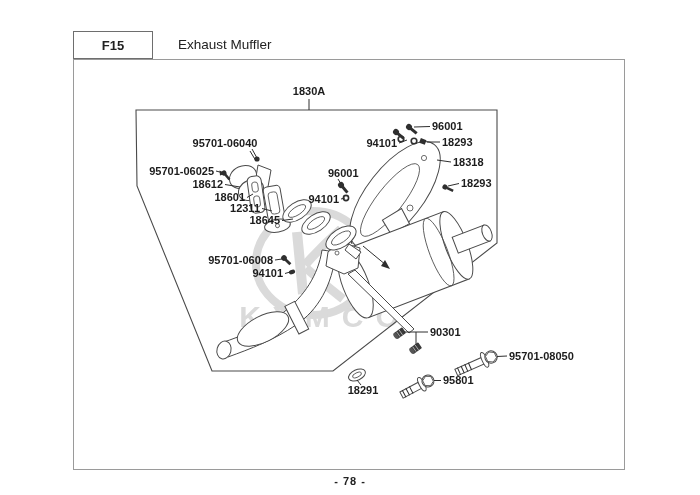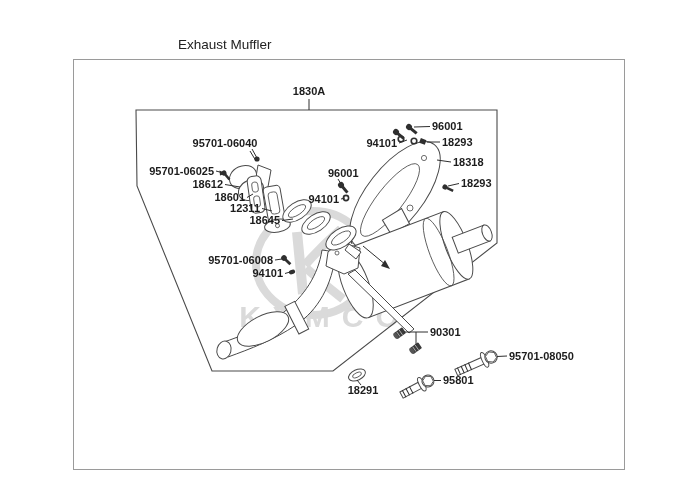--- a/index.html
+++ b/index.html
@@ -22,20 +22,23 @@
   .dark{fill:#2f2f2f;stroke:none;}
   .wm{stroke:#dadada;fill:none;}
   .wm-text{font-family:"Liberation Sans",sans-serif;font-weight:bold;font-size:30px;
            letter-spacing:12px;fill:#dadada;}
 </style>
 </head>
 <body>
 
 <div id="page">
 
+  <div id="code-box">
+    <span>F15</span>
+  </div>
   <div id="doc-title">Exhaust Muffler</div>
   <div id="main-box"></div>
 
   <svg width="700" height="495" viewBox="0 0 700 495">
 
     <g>
       <ellipse class="wm" cx="313" cy="263" rx="57" ry="52" stroke-width="8"></ellipse>
       <path class="wm" d="M297,232 L303,294" stroke-width="10"></path>
       <path class="wm" d="M341,229 C323,245 312,257 305,265" stroke-width="9"></path>
       <path class="wm" d="M306,268 C317,278 330,289 343,299" stroke-width="9"></path>
@@ -230,13 +233,14 @@
     <text class="callout" x="328" y="177">96001</text>
     <text class="callout" x="339" y="203" text-anchor="end">94101</text>
     <text class="callout" x="273" y="264" text-anchor="end">95701-06008</text>
     <text class="callout" x="283" y="277" text-anchor="end">94101</text>
     <text class="callout" x="430" y="336">90301</text>
     <text class="callout" x="509" y="360">95701-08050</text>
     <text class="callout" x="363" y="394" text-anchor="middle">18291</text>
     <text class="callout" x="443" y="384">95801</text>
   </svg>
 
+  <div id="page-num">- 78 -</div>
 </div>
 
 </body></html>

